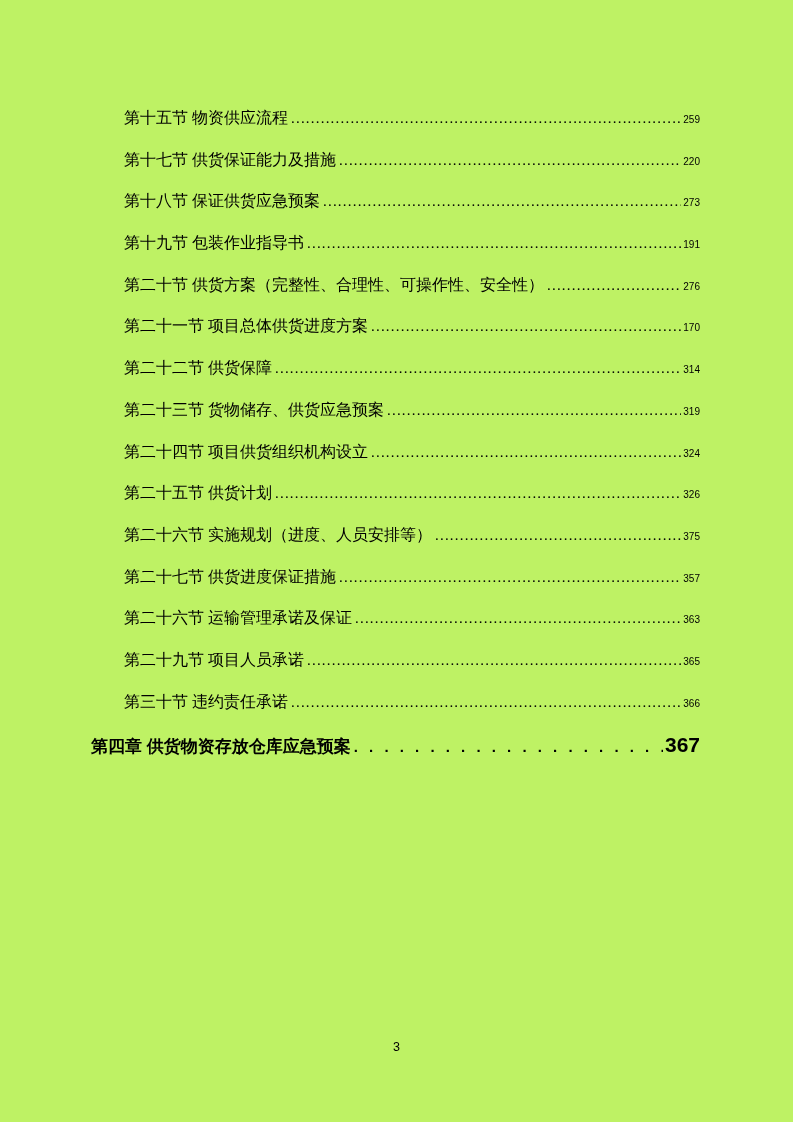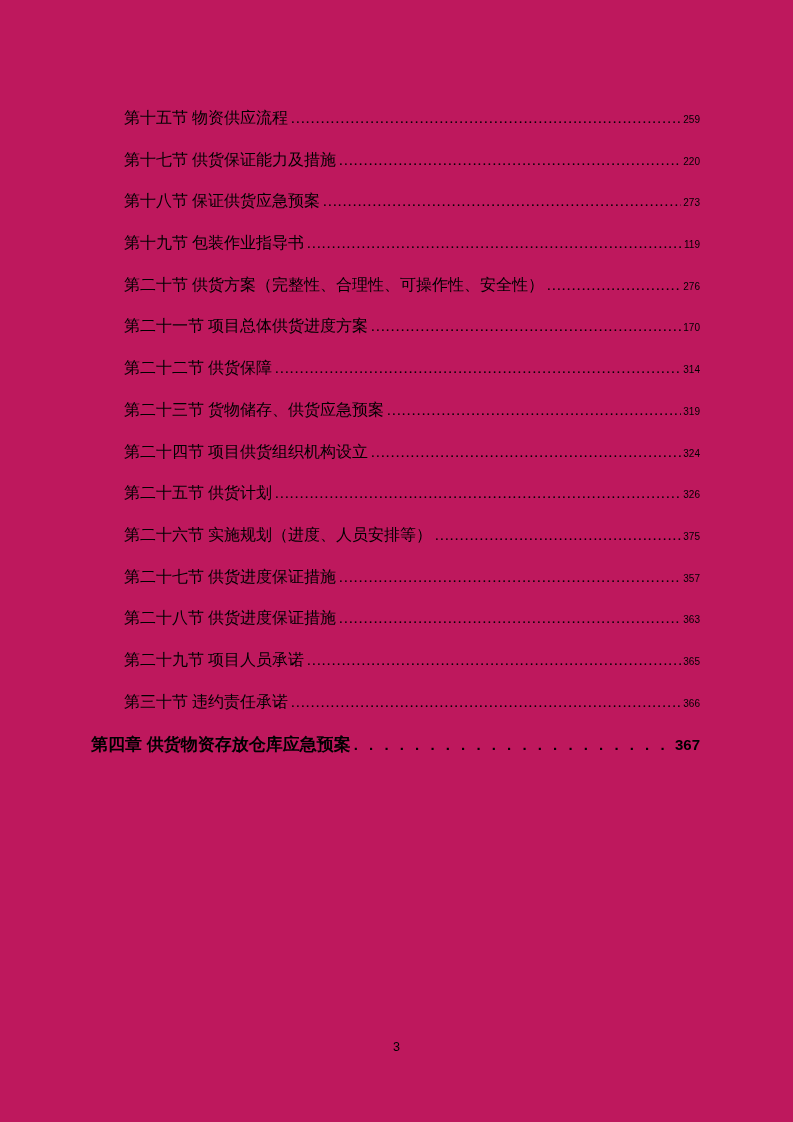--- a/index.html
+++ b/index.html
@@ -4,21 +4,21 @@
 <style>
   html, body {
     margin: 0;
     padding: 0;
     background: #ffffff;
   }
   .page {
     position: relative;
     width: 793px;
     height: 1122px;
-    background: #be185d;
+    background: #bef264;
     color: #000000;
     overflow: hidden;
     font-family: "Liberation Serif", serif;
   }
   .toc {
     position: absolute;
     left: 91px;
     right: 93px;
     top: 108px;
   }
@@ -62,21 +62,21 @@
   }
   .chapter .toc-dots::after {
     content: ". . . . . . . . . . . . . . . . . . . . . . . . . . . . . . . . . . . . . . . . . . . . . . . . . . .";
     font-size: 15px;
     font-weight: bold;
     letter-spacing: 1.5px;
     word-spacing: 4px;
   }
   .chapter .toc-page {
     font-weight: bold;
-    font-size: 15px;
+    font-size: 21px;
   }
   .footer {
     position: absolute;
     left: 0;
     right: 0;
     top: 1040px;
     text-align: center;
     font-family: "Liberation Sans", sans-serif;
     font-size: 12.5px;
     color: #000000;
@@ -104,21 +104,21 @@
 
   <div class="toc-row section">
     <span class="toc-label">第十八节 保证供货应急预案</span>
     <span class="toc-dots"></span>
     <span class="toc-page">273</span>
   </div>
 
   <div class="toc-row section">
     <span class="toc-label">第十九节 包装作业指导书</span>
     <span class="toc-dots"></span>
-    <span class="toc-page">119</span>
+    <span class="toc-page">191</span>
   </div>
 
   <div class="toc-row section">
     <span class="toc-label">第二十节 供货方案（完整性、合理性、可操作性、安全性）</span>
     <span class="toc-dots"></span>
     <span class="toc-page">276</span>
   </div>
 
   <div class="toc-row section">
     <span class="toc-label">第二十一节 项目总体供货进度方案</span>
@@ -156,21 +156,21 @@
     <span class="toc-page">375</span>
   </div>
 
   <div class="toc-row section">
     <span class="toc-label">第二十七节 供货进度保证措施</span>
     <span class="toc-dots"></span>
     <span class="toc-page">357</span>
   </div>
 
   <div class="toc-row section">
-    <span class="toc-label">第二十八节 供货进度保证措施</span>
+    <span class="toc-label">第二十六节 运输管理承诺及保证</span>
     <span class="toc-dots"></span>
     <span class="toc-page">363</span>
   </div>
 
   <div class="toc-row section">
     <span class="toc-label">第二十九节 项目人员承诺</span>
     <span class="toc-dots"></span>
     <span class="toc-page">365</span>
   </div>
 

